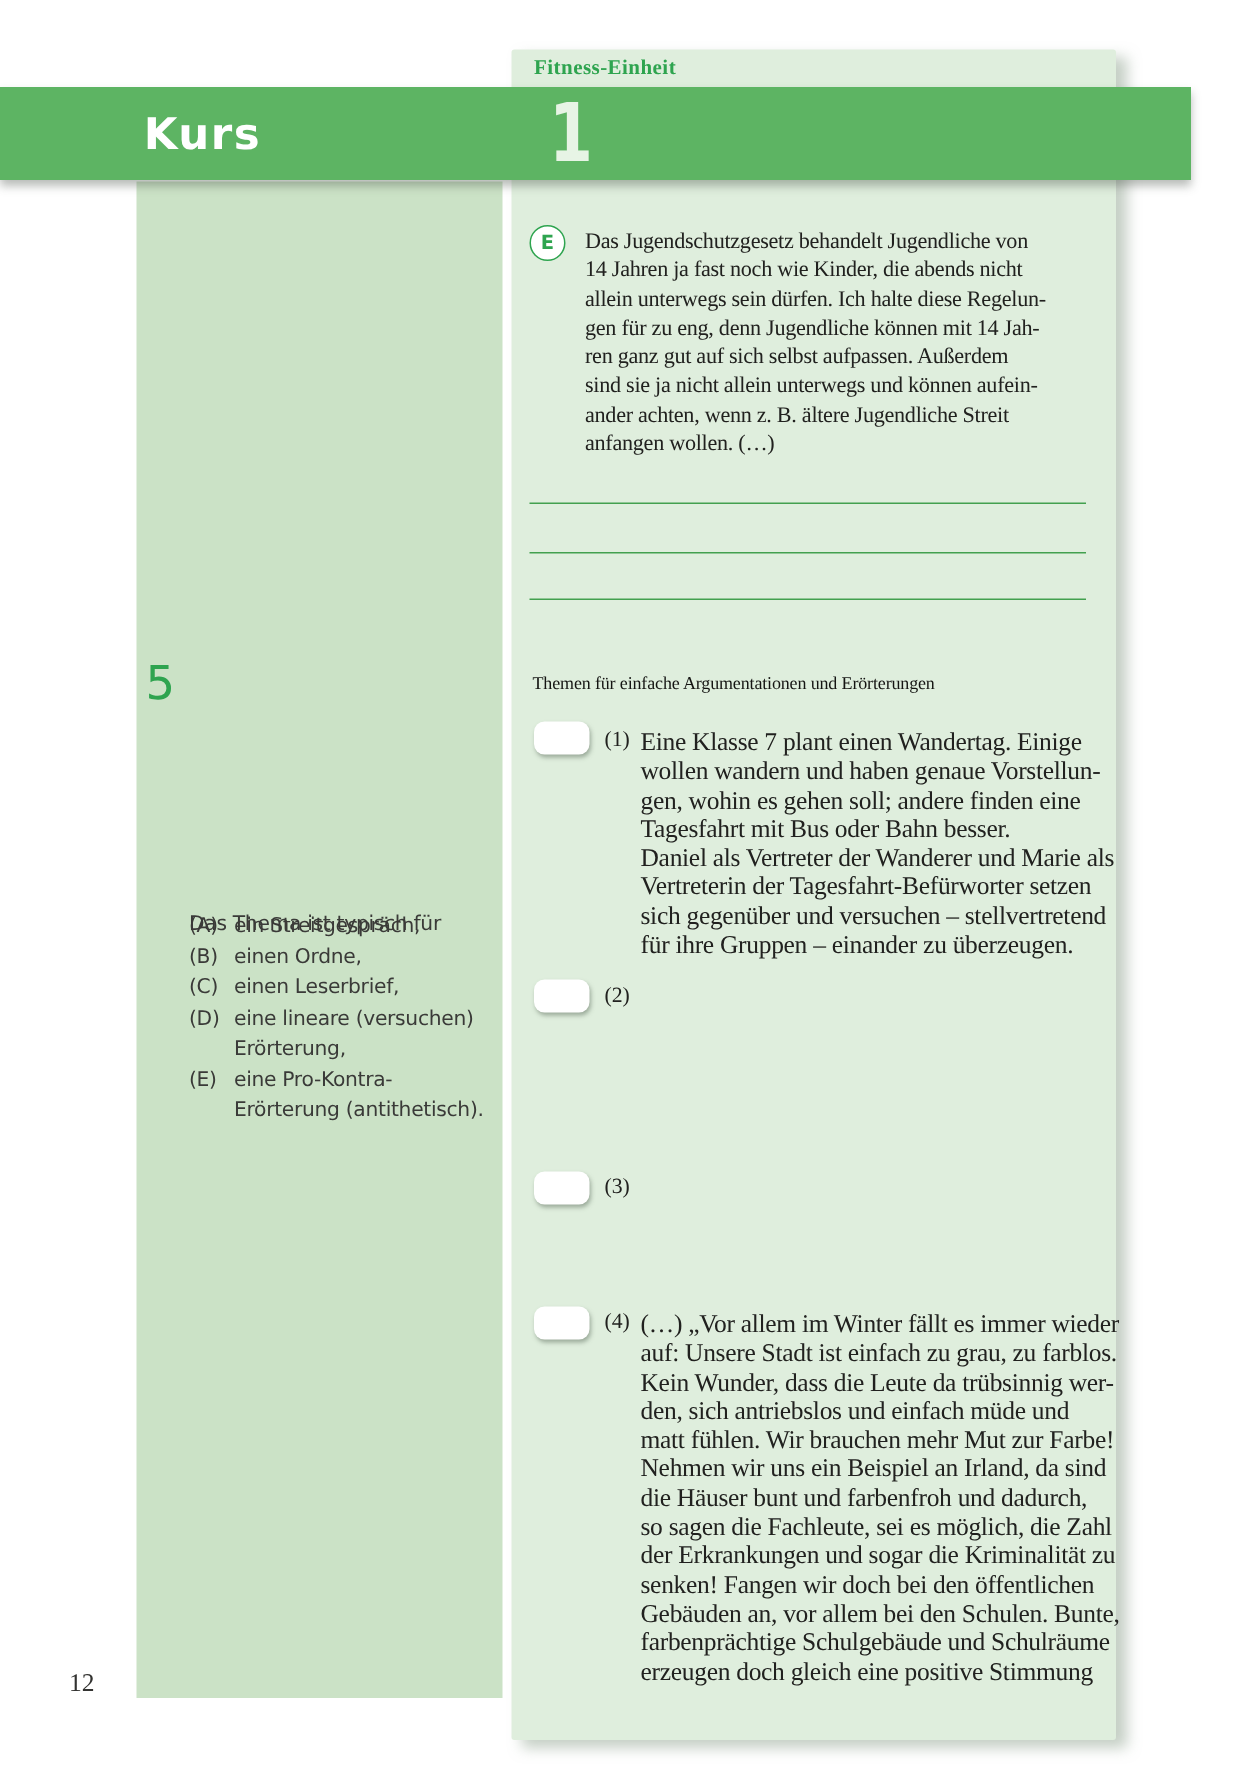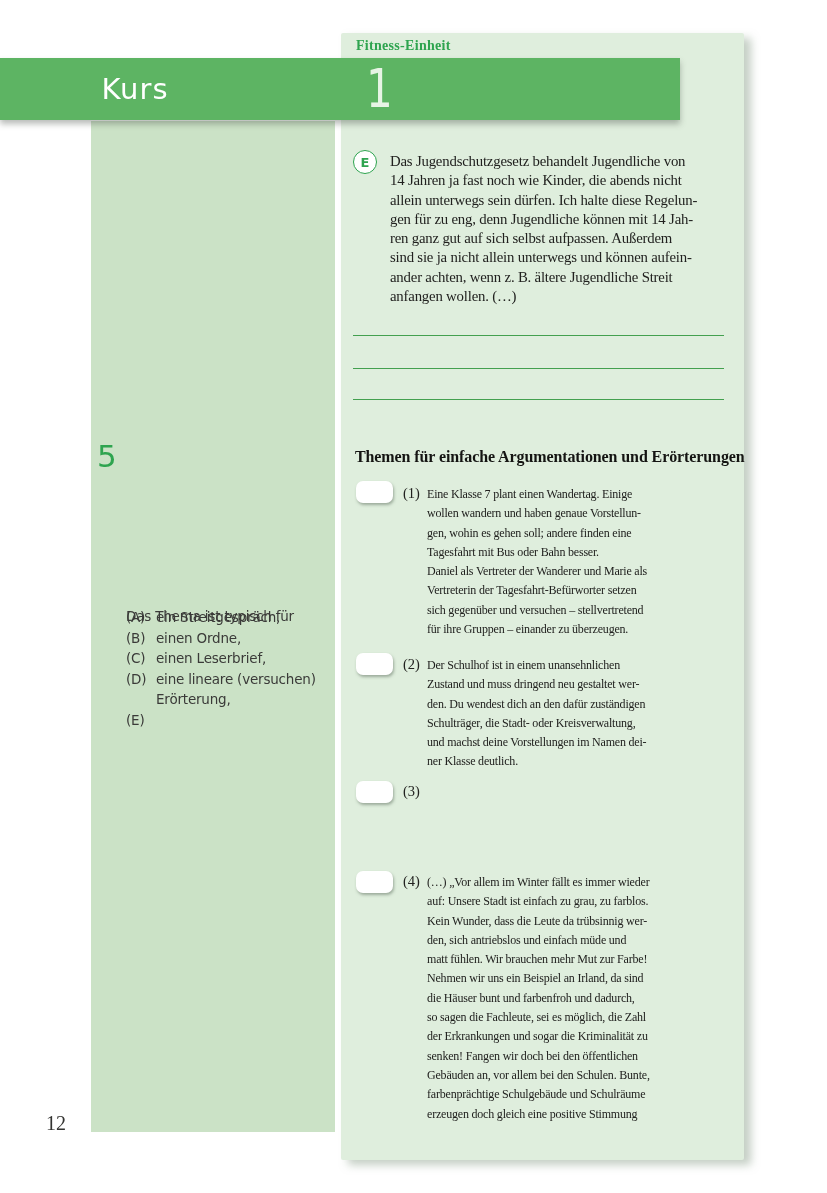--- a/index.html
+++ b/index.html
@@ -23,24 +23,25 @@
     background:var(--panel-left-green);
   }
   .panel-right{
     position:absolute;left:341px;top:33px;width:403px;height:1127px;
     background:var(--panel-right-green);
     box-shadow:7px 5px 9px rgba(140,160,140,.5);
     border-radius:2px;
   }
   
   .band{
-    position:absolute;left:0;top:58px;width:680px;height:62px;
+    position:absolute;left:0;top:58px;width:794px;height:62px;
     background:var(--band-green);
     box-shadow:0 4px 6px rgba(70,80,70,.38);
     z-index:3;
+    font-weight:bold;
   }
   .course-label{
     position:absolute;left:0;top:0;width:270px;height:100%;
     display:flex;align-items:center;justify-content:center;
     font-family:"DejaVu Sans",sans-serif;font-size:29px;color:#ffffff;
     letter-spacing:1px;
   }
   .unit-number{
     position:absolute;left:366px;top:1px;
     font-family:"DejaVu Sans",sans-serif;font-size:54px;line-height:60px;
@@ -71,34 +72,34 @@
   }
   
   .answer-line{
     position:absolute;left:353px;width:371px;height:0;z-index:2;
     border-top:1.2px solid var(--line-green);
   }
   .answer-line.l1{top:335px;} .answer-line.l2{top:368px;} .answer-line.l3{top:399px;}
   
   .topics-heading{
     position:absolute;left:355px;top:448px;z-index:2;
-    font-weight:bold;font-size:16px;letter-spacing:-.1px;color:#141412;
+    font-weight:normal;font-size:12px;letter-spacing:-.1px;color:#141412;
   }
   .answer-box{
     position:absolute;left:356px;width:37px;height:22px;z-index:2;
     background:#ffffff;border-radius:7px;
     box-shadow:1px 2px 3px rgba(90,105,90,.5);
   }
   .topic-number{
     position:absolute;left:403px;z-index:2;
     font-size:14.5px;color:var(--text-dark);
   }
   .topic-text{
     position:absolute;left:427px;z-index:2;
-    font-size:12px;line-height:19.3px;letter-spacing:-.2px;
+    font-size:17px;line-height:19.3px;letter-spacing:-.2px;
     color:var(--text-dark);white-space:pre;
   }
   .b1{top:481px;} .n1,.t1{top:485px;}
   .b2{top:653px;} .n2,.t2{top:656px;}
   .b3{top:781px;} .n3,.t3{top:783px;}
   .b4{top:871px;} .n4,.t4{top:873px;}
   
   .task-number{
     position:absolute;left:97px;top:441px;z-index:2;
     font-family:"DejaVu Sans",sans-serif;font-size:31px;line-height:31px;
@@ -118,21 +119,21 @@
     position:absolute;left:126px;top:607px;z-index:2;width:205px;
     font-family:"DejaVu Sans",sans-serif;font-size:13.5px;line-height:20.5px;
     letter-spacing:-.2px;color:var(--sidebar-text);
   }
   .option-row{display:flex;}
   .option-label{width:30px;flex:0 0 30px;}
   .option-text{white-space:pre;}
   
   .page-number{
     position:absolute;left:46px;top:1112px;
-    font-size:20px;color:#333331;text-align:center;
+    font-size:17px;color:#333331;text-align:center;
   }
 </style>
 </head>
 <body>
 
 <div class="page">
 
   <div class="panel-left"></div>
   <div class="panel-right"></div>
 
@@ -164,26 +165,20 @@
 wollen wandern und haben genaue Vorstellun-
 gen, wohin es gehen soll; andere finden eine
 Tagesfahrt mit Bus oder Bahn besser.
 Daniel als Vertreter der Wanderer und Marie als
 Vertreterin der Tagesfahrt-Befürworter setzen
 sich gegenüber und versuchen – stellvertretend
 für ihre Gruppen – einander zu überzeugen.</div>
 
   <div class="answer-box b2"></div>
   <div class="topic-number n2">(2)</div>
-  <div class="topic-text t2">Der Schulhof ist in einem unansehnlichen
-Zustand und muss dringend neu gestaltet wer-
-den. Du wendest dich an den dafür zuständigen
-Schulträger, die Stadt- oder Kreisverwaltung,
-und machst deine Vorstellungen im Namen dei-
-ner Klasse deutlich.</div>
 
   <div class="answer-box b3"></div>
   <div class="topic-number n3">(3)</div>
 
   <div class="answer-box b4"></div>
   <div class="topic-number n4">(4)</div>
   <div class="topic-text t4">(…) „Vor allem im Winter fällt es immer wieder
 auf: Unsere Stadt ist einfach zu grau, zu farblos.
 Kein Wunder, dass die Leute da trübsinnig wer-
 den, sich antriebslos und einfach müde und
@@ -212,18 +207,20 @@
       <span class="option-label">(C)</span>
       <span class="option-text">einen Leserbrief,</span>
     </div>
     <div class="option-row">
       <span class="option-label">(D)</span>
       <span class="option-text">eine lineare (versuchen)
 Erörterung,</span>
     </div>
     <div class="option-row">
       <span class="option-label">(E)</span>
+      <span class="option-text">eine Pro-Kontra-
+Erörterung (antithetisch).</span>
     </div>
   </div>
 
   <div class="page-number">12</div>
 
 </div>
 
 </body></html>

